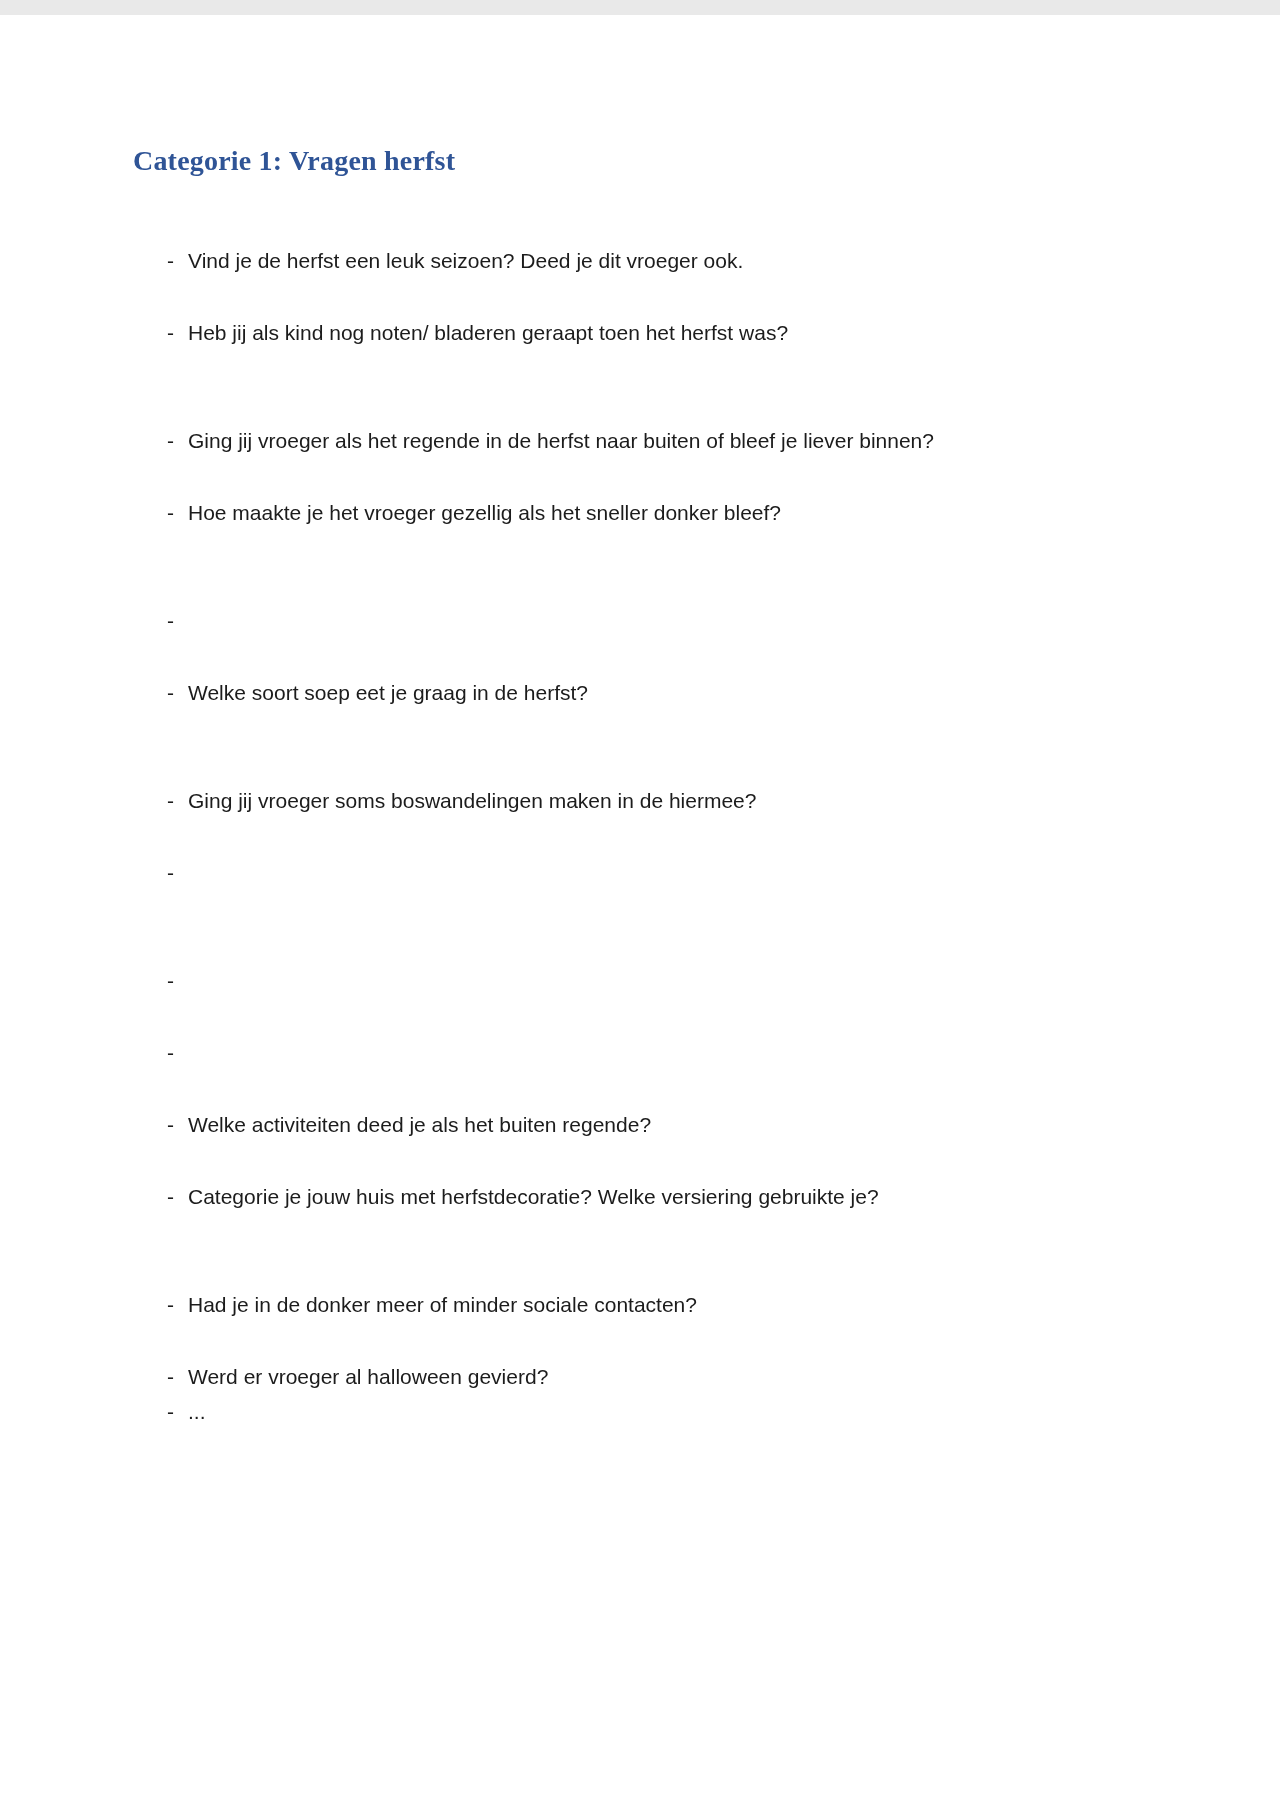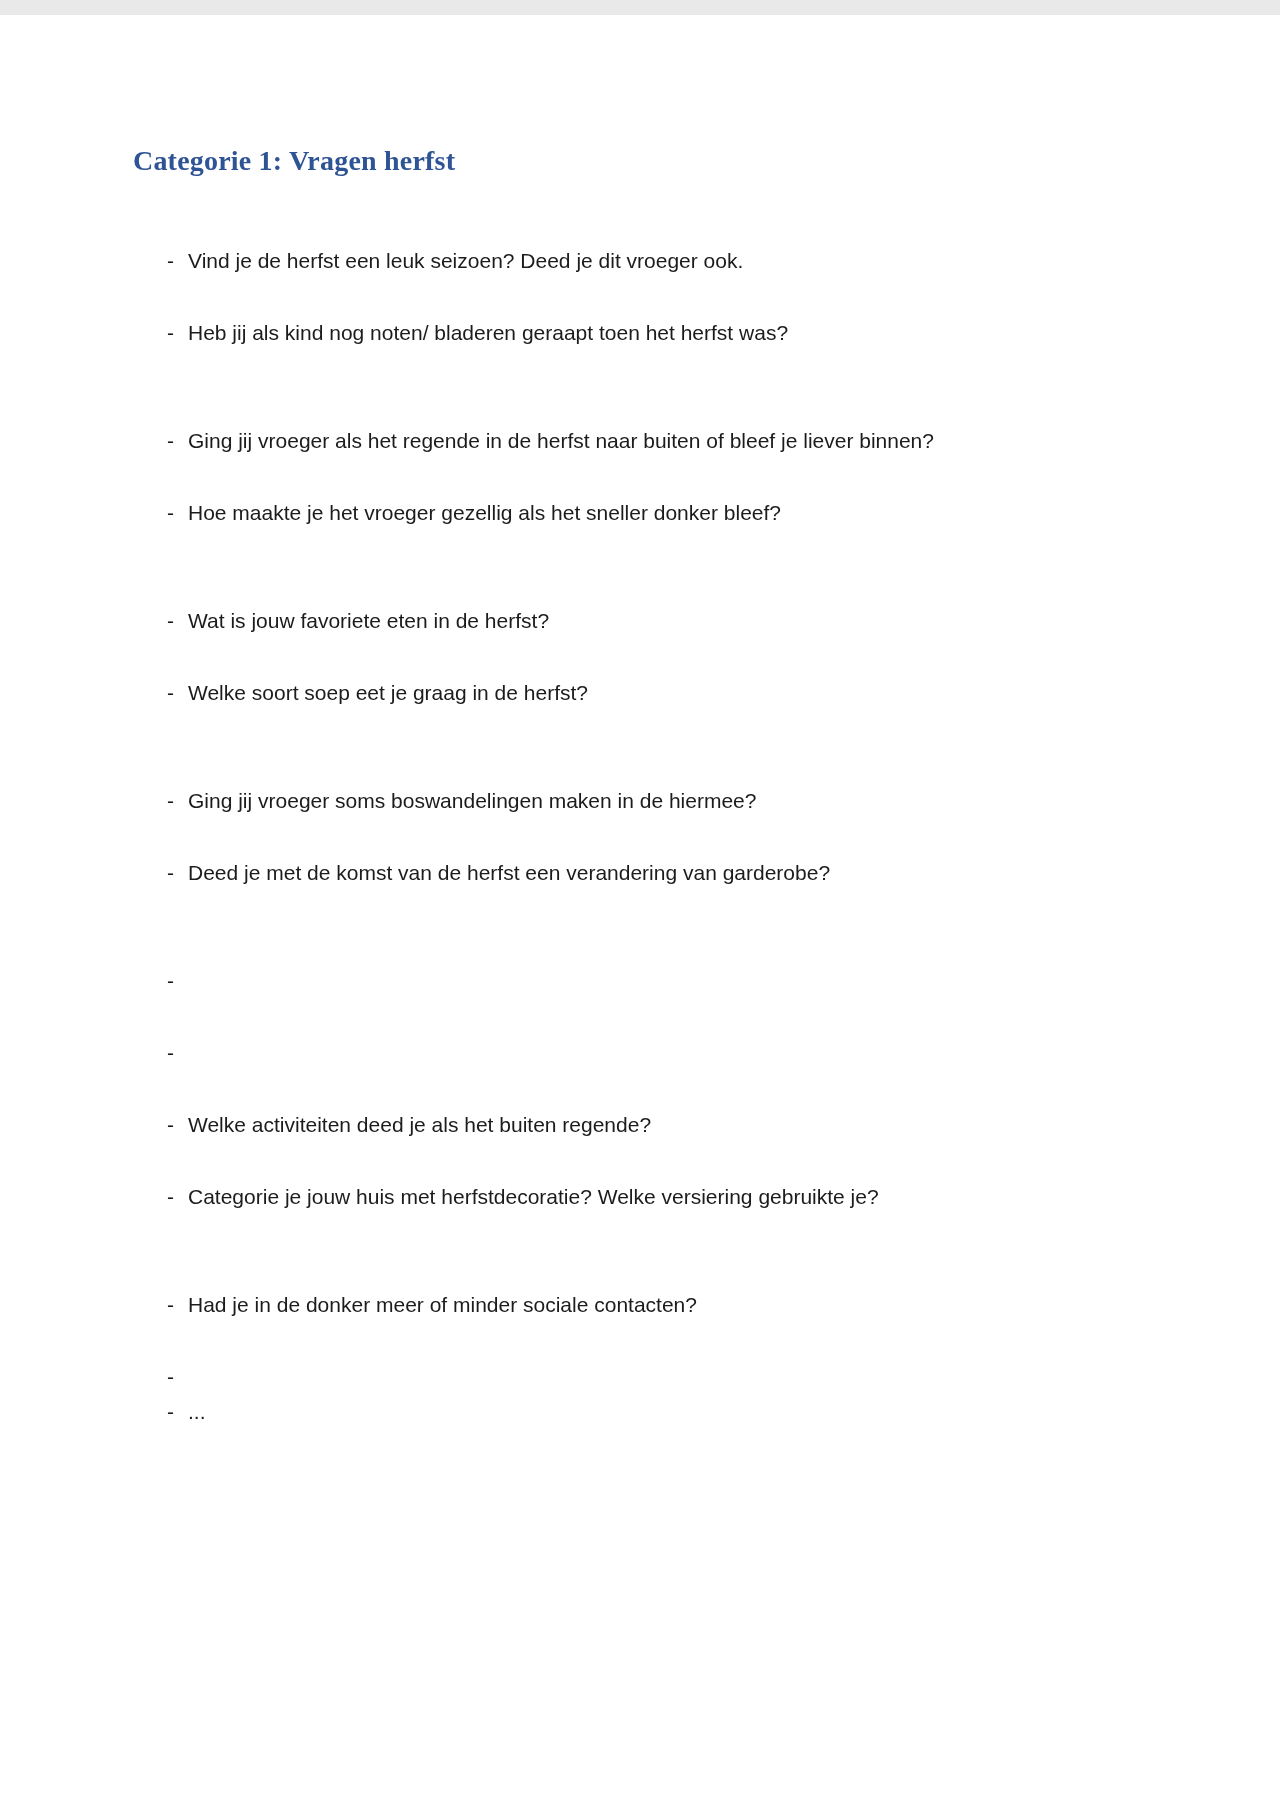--- a/index.html
+++ b/index.html
@@ -77,36 +77,34 @@
       <span class="qtext">Ging jij vroeger als het regende in de herfst naar buiten of bleef je liever binnen?</span>
     </li>
 
     <li class="question">
       <span class="bullet">-</span>
       <span class="qtext">Hoe maakte je het vroeger gezellig als het sneller donker bleef?</span>
     </li>
 
     <li class="question gap">
       <span class="bullet">-</span>
-      <span class="qtext">Wat is jouw favoriete eten in de herfst?</span>
     </li>
 
     <li class="question">
       <span class="bullet">-</span>
       <span class="qtext">Welke soort soep eet je graag in de herfst?</span>
     </li>
 
     <li class="question gap">
       <span class="bullet">-</span>
       <span class="qtext">Ging jij vroeger soms boswandelingen maken in de hiermee?</span>
     </li>
 
     <li class="question">
       <span class="bullet">-</span>
-      <span class="qtext">Deed je met de komst van de herfst een verandering van garderobe?</span>
     </li>
 
     <li class="question gap">
       <span class="bullet">-</span>
     </li>
 
     <li class="question">
       <span class="bullet">-</span>
     </li>
 
@@ -120,20 +118,21 @@
       <span class="qtext">Categorie je jouw huis met herfstdecoratie? Welke versiering gebruikte je?</span>
     </li>
 
     <li class="question gap">
       <span class="bullet">-</span>
       <span class="qtext">Had je in de donker meer of minder sociale contacten?</span>
     </li>
 
     <li class="question">
       <span class="bullet">-</span>
+      <span class="qtext">Werd er vroeger al halloween gevierd?</span>
     </li>
 
     <li class="question tight">
       <span class="bullet">-</span>
       <span class="qtext">...</span>
     </li>
 
   </ul>
 </div>
 

